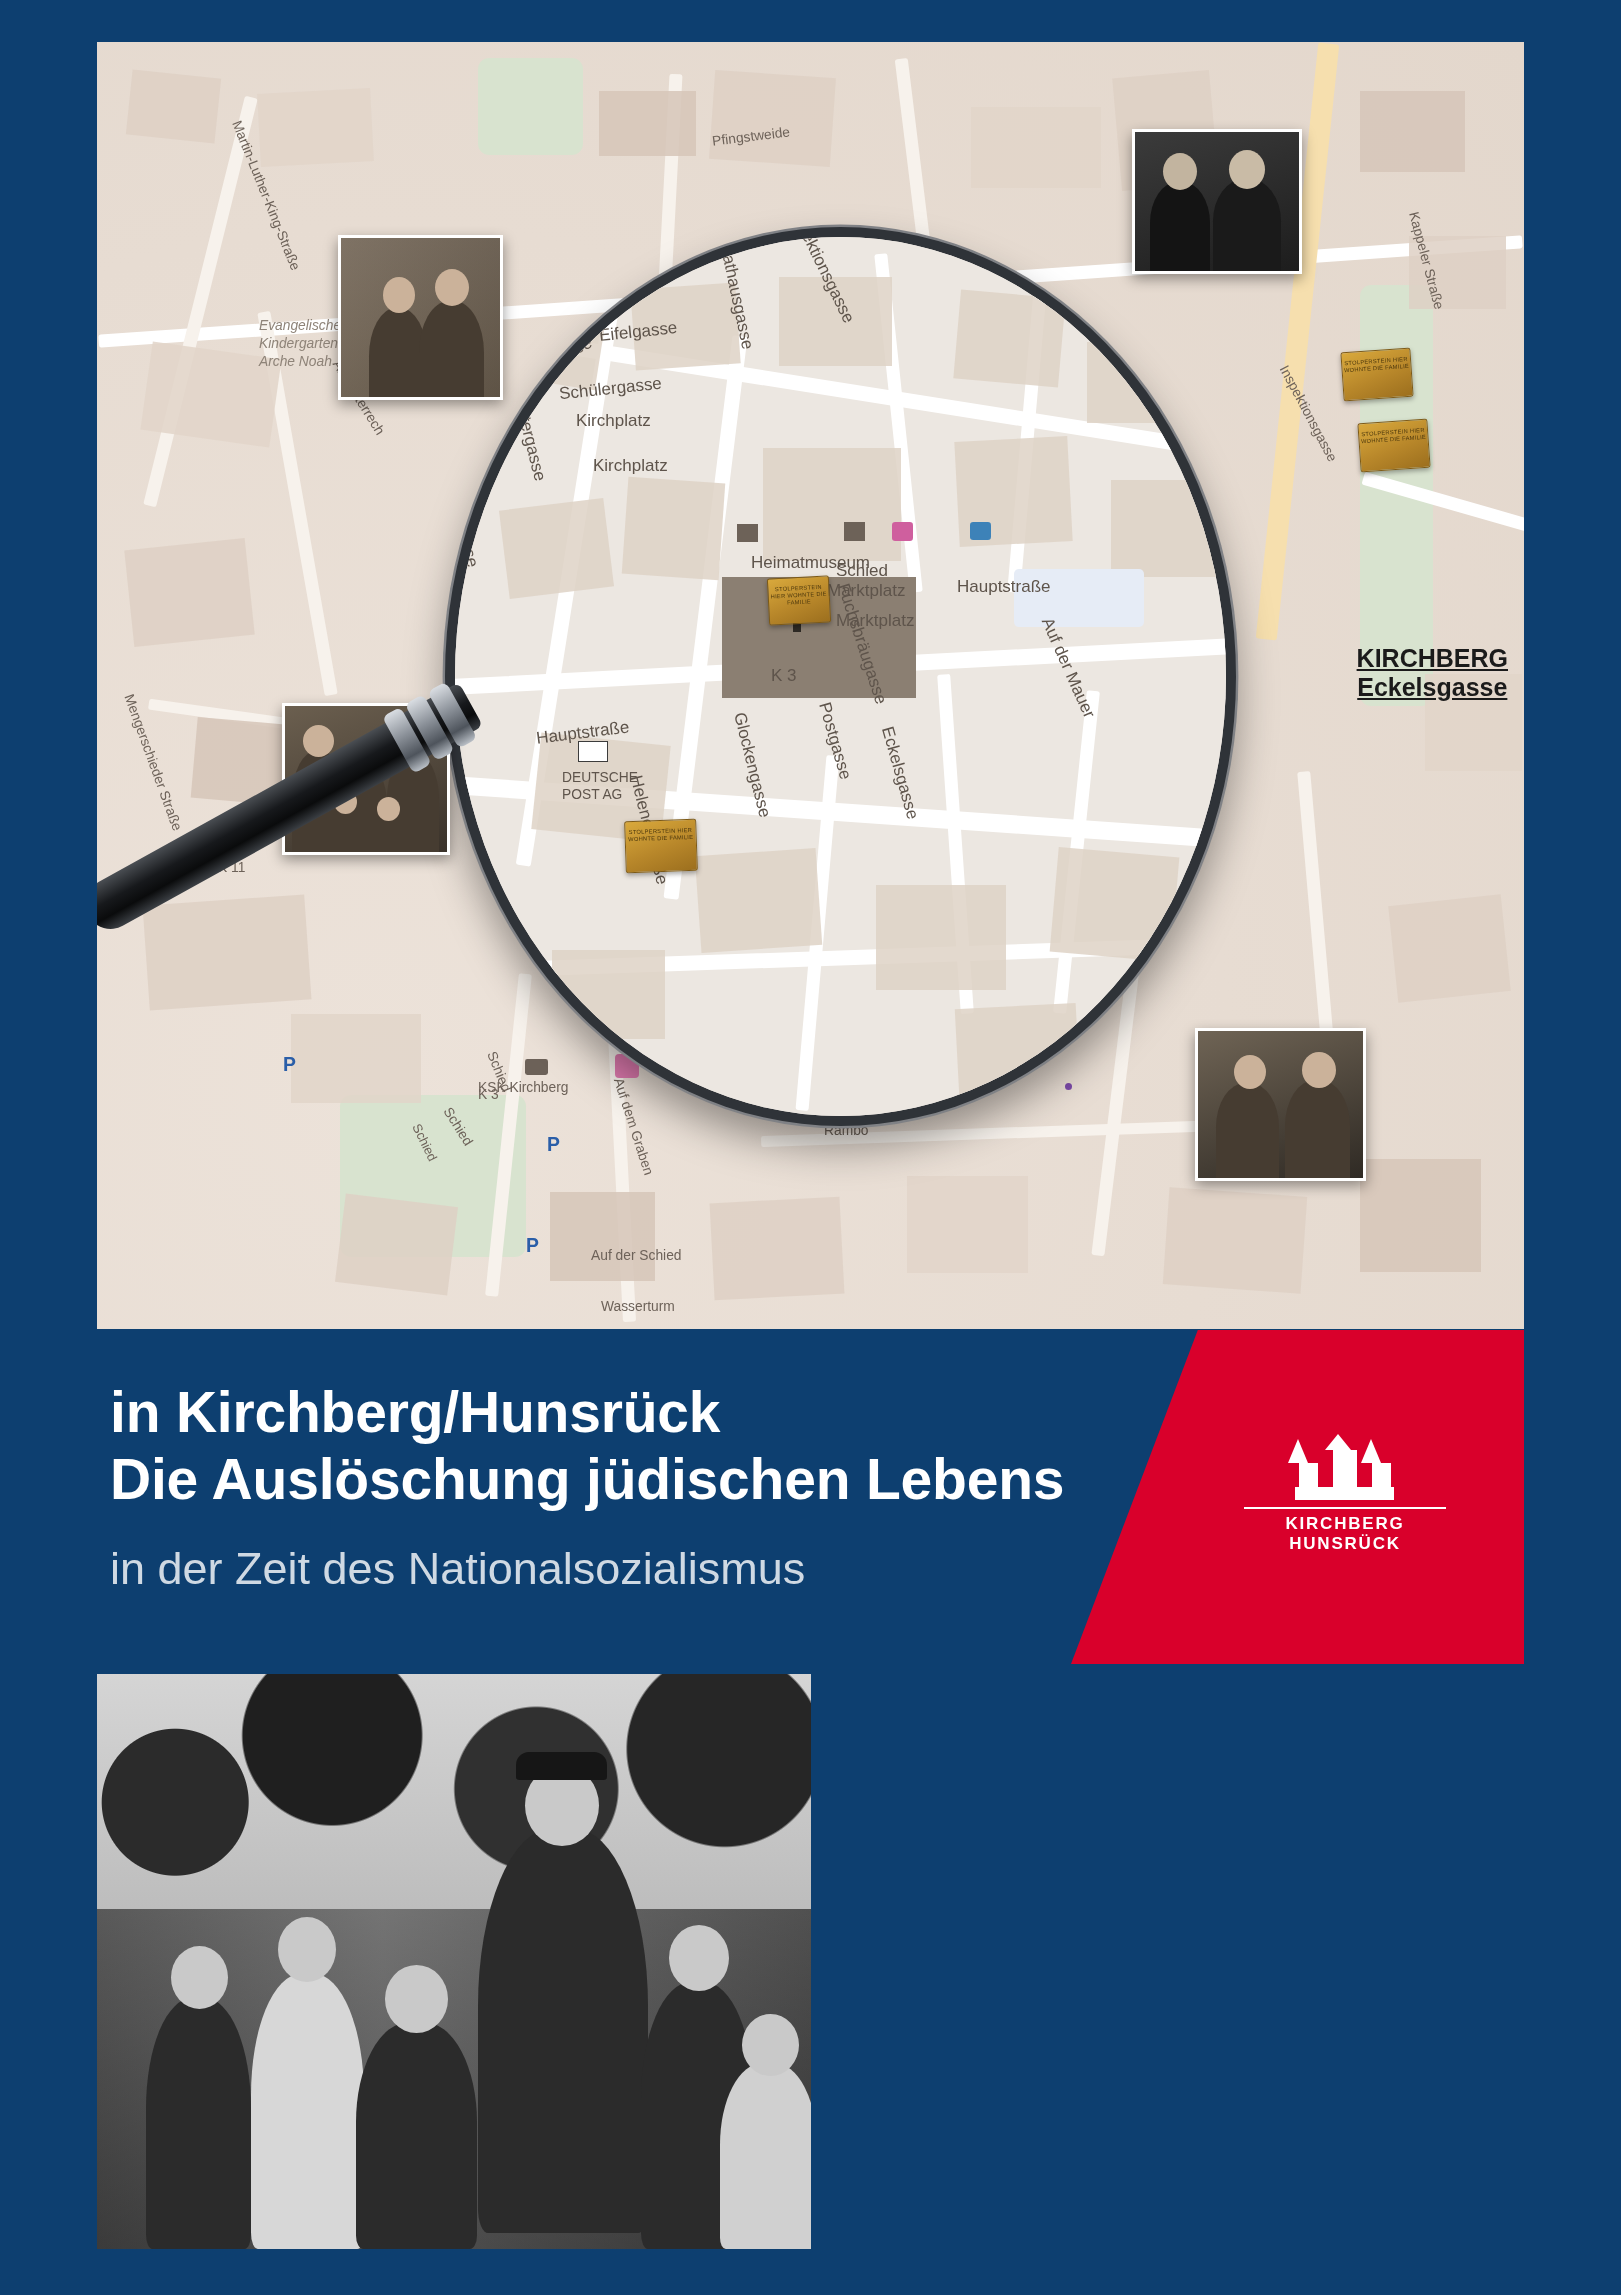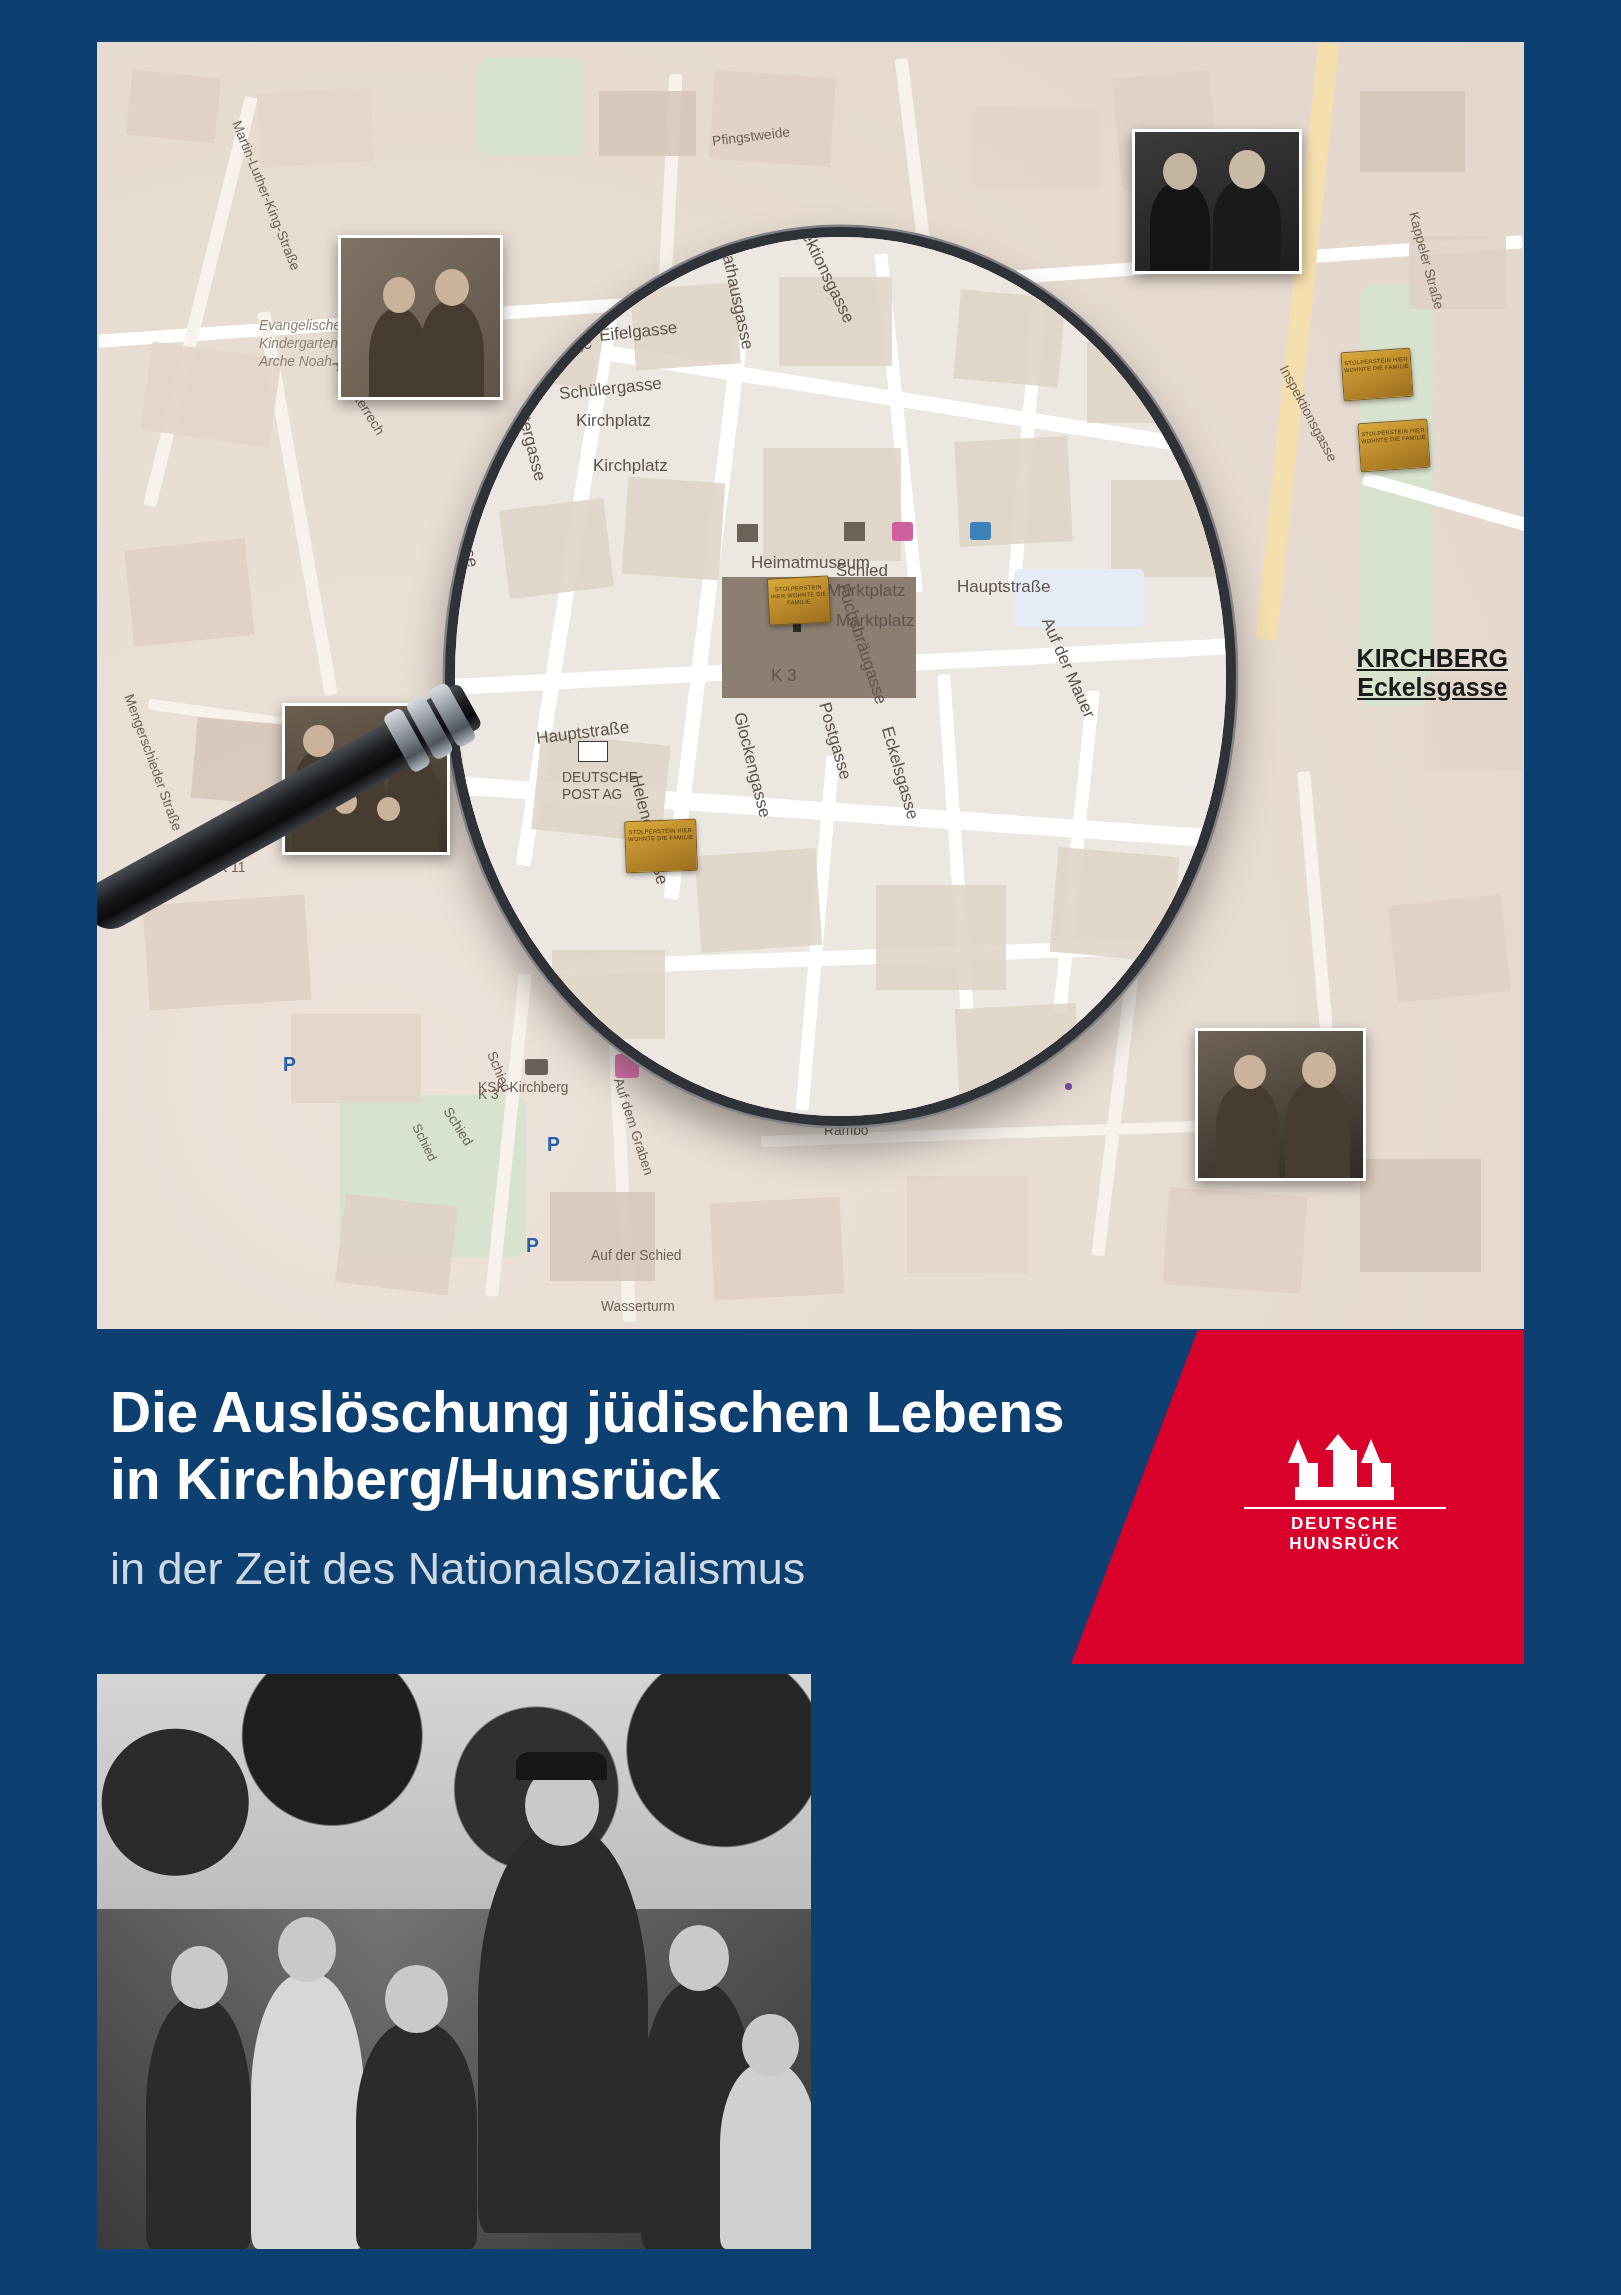--- a/index.html
+++ b/index.html
@@ -560,36 +560,36 @@
 
     <div class="city-label">
       <div>KIRCHBERG</div>
       <div>Eckelsgasse</div>
     </div>
   </div>
 
   <div class="title-band">
     <div class="red-wedge"></div>
     <div class="title-main">
+      <div>in Kirchberg/Hunsrück</div>
       <div>Die Auslöschung jüdischen Lebens</div>
-      <div>in Kirchberg/Hunsrück</div>
     </div>
     <div class="title-sub">in der Zeit des Nationalsozialismus</div>
 
     <div class="logo">
       <div class="logo-mark">
         <div class="tower" style="left:23px;bottom:0;width:19.4px;height:37px;"></div>
         <div class="spire" style="left:12px;bottom:37px;"></div>
         <div class="tower" style="left:57px;bottom:0;width:24px;height:50px;"></div>
         <div class="spire" style="left:49px;bottom:50px;border-left-width:13px;border-right-width:13px;border-bottom-width:16px;"></div>
         <div class="tower" style="left:96px;bottom:0;width:19.4px;height:37px;"></div>
         <div class="spire" style="left:85px;bottom:37px;"></div>
         <div class="tower" style="left:19.4px;bottom:0;width:99px;height:13px;"></div>
       </div>
-      <div class="logo-text">DEUTSCHE HUNSRÜCK</div>
+      <div class="logo-text">KIRCHBERG HUNSRÜCK</div>
     </div>
   </div>
 
   <div class="photos">
 
 
     <div class="photo-right">
       <div class="pr-bg"></div>
       <div class="foliage"></div>
 

